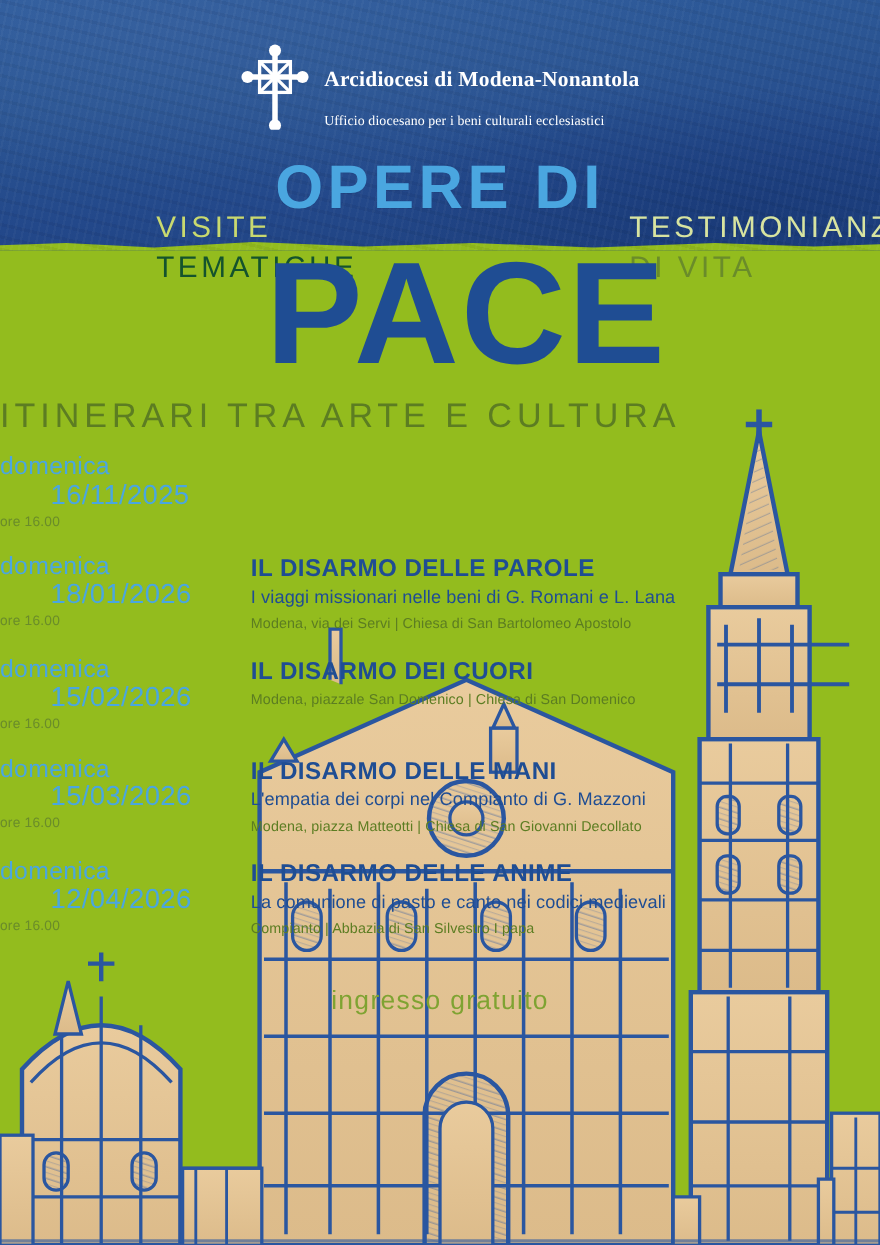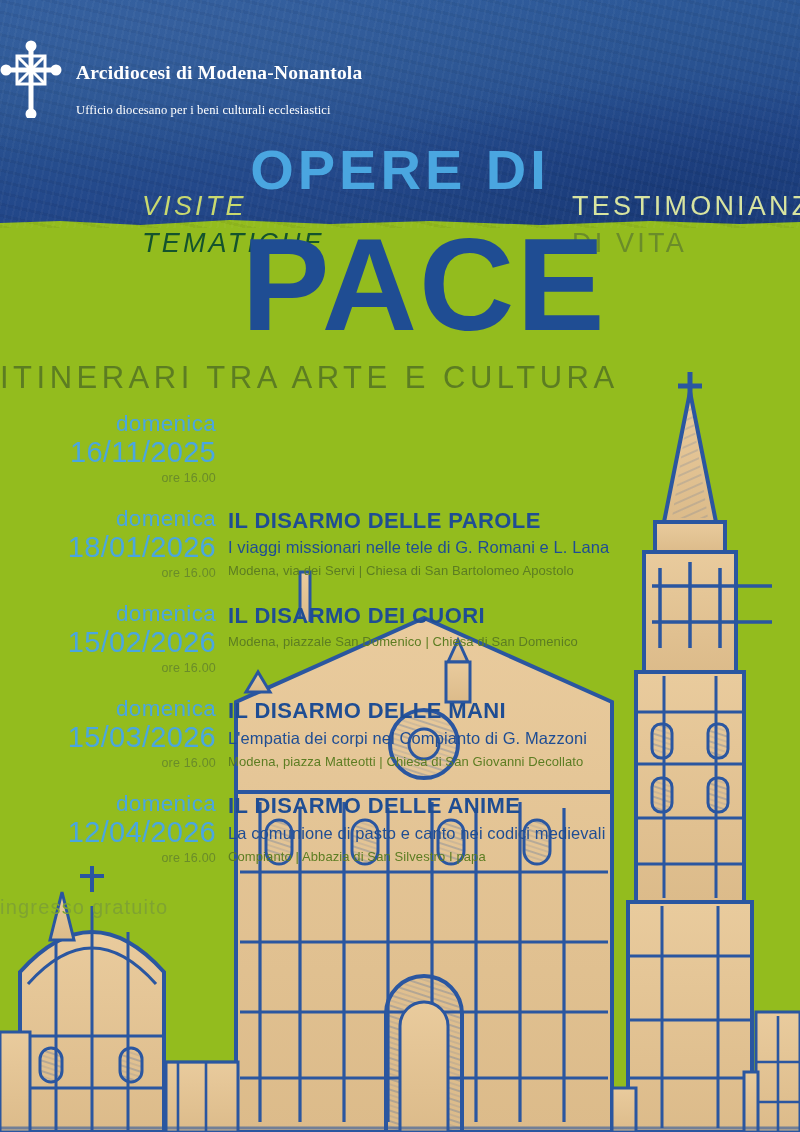--- a/index.html
+++ b/index.html
@@ -35,21 +35,21 @@
   }
   .band-edge {
     position:absolute; left:0; bottom:-1px; width:800px; height:10px;
     background:#93bc1e;
     clip-path: polygon(0 4px, 60px 2px, 140px 6px, 230px 1px, 330px 5px, 430px 2px, 540px 6px, 650px 2px, 740px 5px, 800px 3px, 800px 10px, 0 10px);
   }
 
   
   .logo-wrap {
     position: absolute; left: 0; top: 40px; width: 800px;
-    display: flex; justify-content: flex-start; align-items: flex-start; gap: 14px;
+    display: flex; justify-content: center; align-items: flex-start; gap: 14px;
     z-index: 6;
   }
   .logo-mark { position: relative; width: 62px; height: 78px; }
   .logo-text { padding-top: 22px; color: #ffffff; }
   .logo-title {
     font-family: "Liberation Serif", serif;
     font-weight: 700; font-size: 19.5px; letter-spacing: .2px;
     white-space: nowrap;
   }
   .logo-sub {
@@ -61,21 +61,21 @@
   .head {
     position: absolute; left: 0; top: 128px; width: 800px; height: 280px;
     z-index: 5;
   }
   .kick {
     position: absolute;
     font-size: 27px; letter-spacing: 3.2px; font-weight: 400;
     line-height: 1.38;
     white-space: nowrap;
   }
-  .kick-left  { left: 142px; top: 60px; text-align: left; color: #c9d96f; font-style: italic; }
+  .kick-left  { left: 142px; top: 60px; text-align: left; color: #c9d96f; }
   .kick-left .l2 { color: #14532d; }
   .kick-right { left: 572px; top: 60px; text-align: left; color: #d8e4a0; }
   .kick-right .l2 { color: #6a8c2a; }
 
   .big1, .big2 {
     position: absolute; left: 0; width: 800px; text-align: center;
     font-weight: 700; line-height: .86;
     letter-spacing: 4px;
   }
   .big1 {
@@ -102,40 +102,40 @@
     position: absolute; left: 0; top: 412px; width: 800px;
     z-index: 4;
   }
   .event {
     position: relative;
     display: flex; align-items: flex-start;
     margin-bottom: 22px;
   }
   .ev-date {
     width: 228px; flex: 0 0 228px;
-    text-align: right; padding-right: 12px; color: #4aa6e0;
+    padding-right: 12px; color: #4aa6e0;
   }
   .ev-day { font-size: 22.5px; line-height: 1.05; letter-spacing: .3px; }
-  .ev-dmy { font-size: 29px; line-height: 1.12; letter-spacing: .3px; }
+  .ev-dmy { font-size: 25px; line-height: 1.12; letter-spacing: .3px; margin-left: 46px; }
   .ev-time { font-size: 12.5px; color: #6a8c2a; margin-top: 3px; letter-spacing: .2px; }
   .ev-body { padding-top: 1px; }
   .ev-title {
     font-size: 22px; font-weight: 700; color: #1f4d93; letter-spacing: .4px;
     line-height: 1.15;
   }
   .ev-desc {
     font-size: 16.5px; color: #1f4d93; margin-top: 5px; letter-spacing: .1px;
   }
   .ev-place {
     font-size: 13px; color: #5c7d22; margin-top: 6px; letter-spacing: .1px;
   }
 
   .footer-note {
-    position: absolute; left: 0; top: 896px; width: 800px; 
-    font-size: 20px; color: #7fa332; letter-spacing: 1.2px; z-index: 4;
+    position: absolute; left: 0; top: 896px; width: 800px; text-align: center;
+    font-size: 24px; color: #7fa332; letter-spacing: 1.2px; z-index: 4;
   }
 </style>
 </head>
 <body>
 
 <div id="poster">
 
   <div class="top-band">
     <div class="band-edge"></div>
   </div>
@@ -290,21 +290,21 @@
     </div>
 
     <div class="event">
       <div class="ev-date">
         <div class="ev-day">domenica</div>
         <div class="ev-dmy">18/01/2026</div>
         <div class="ev-time">ore 16.00</div>
       </div>
       <div class="ev-body">
         <div class="ev-title">IL DISARMO DELLE PAROLE</div>
-        <div class="ev-desc">I viaggi missionari nelle tele di G. Romani e L. Lana</div>
+        <div class="ev-desc">I viaggi missionari nelle beni di G. Romani e L. Lana</div>
         <div class="ev-place">Modena, via dei Servi | Chiesa di San Bartolomeo Apostolo</div>
       </div>
     </div>
 
     <div class="event">
       <div class="ev-date">
         <div class="ev-day">domenica</div>
         <div class="ev-dmy">15/02/2026</div>
         <div class="ev-time">ore 16.00</div>
       </div>

